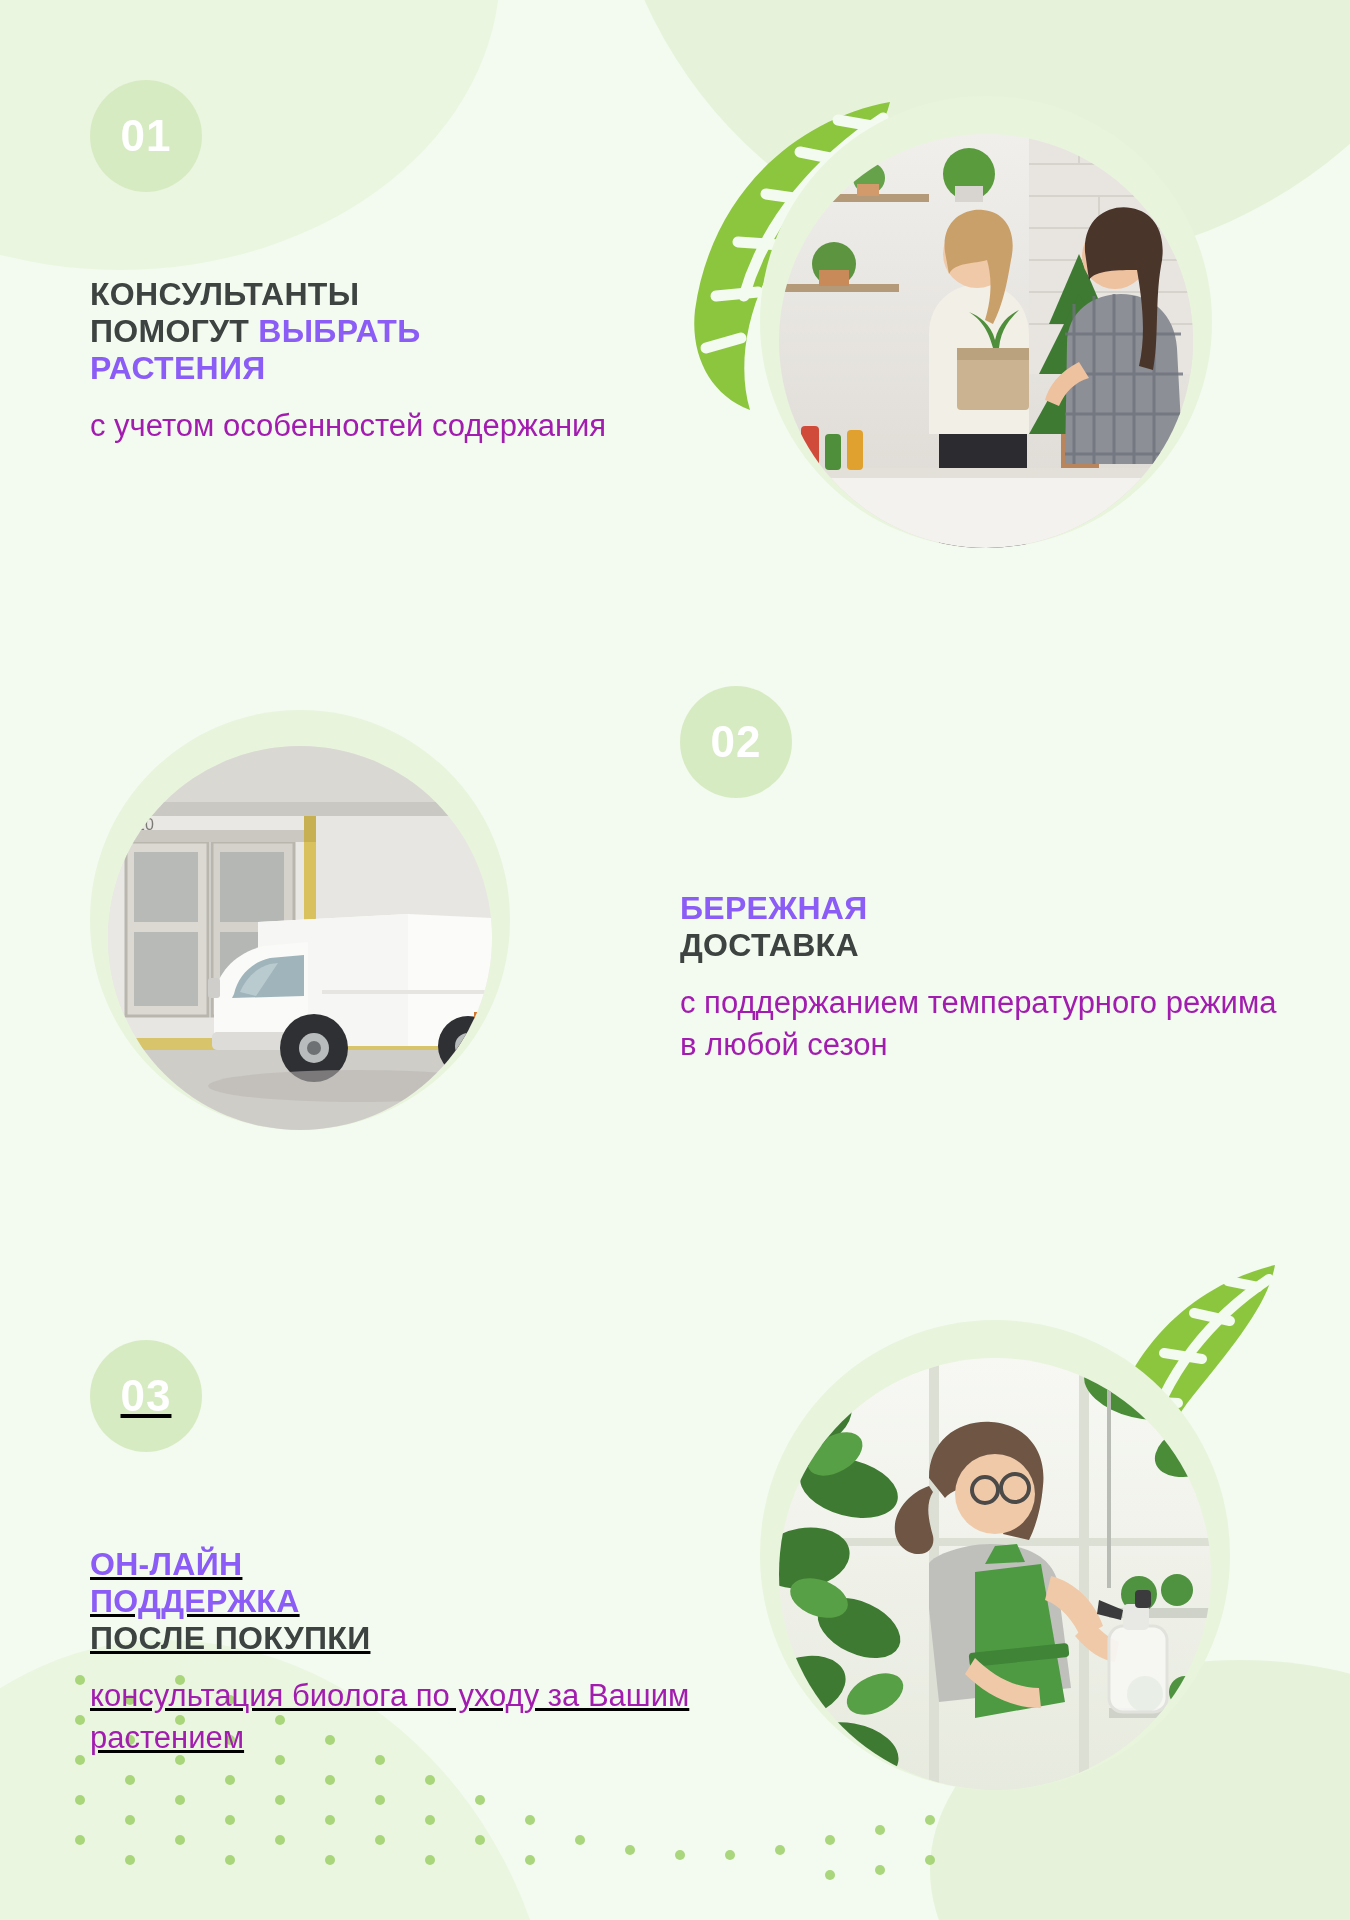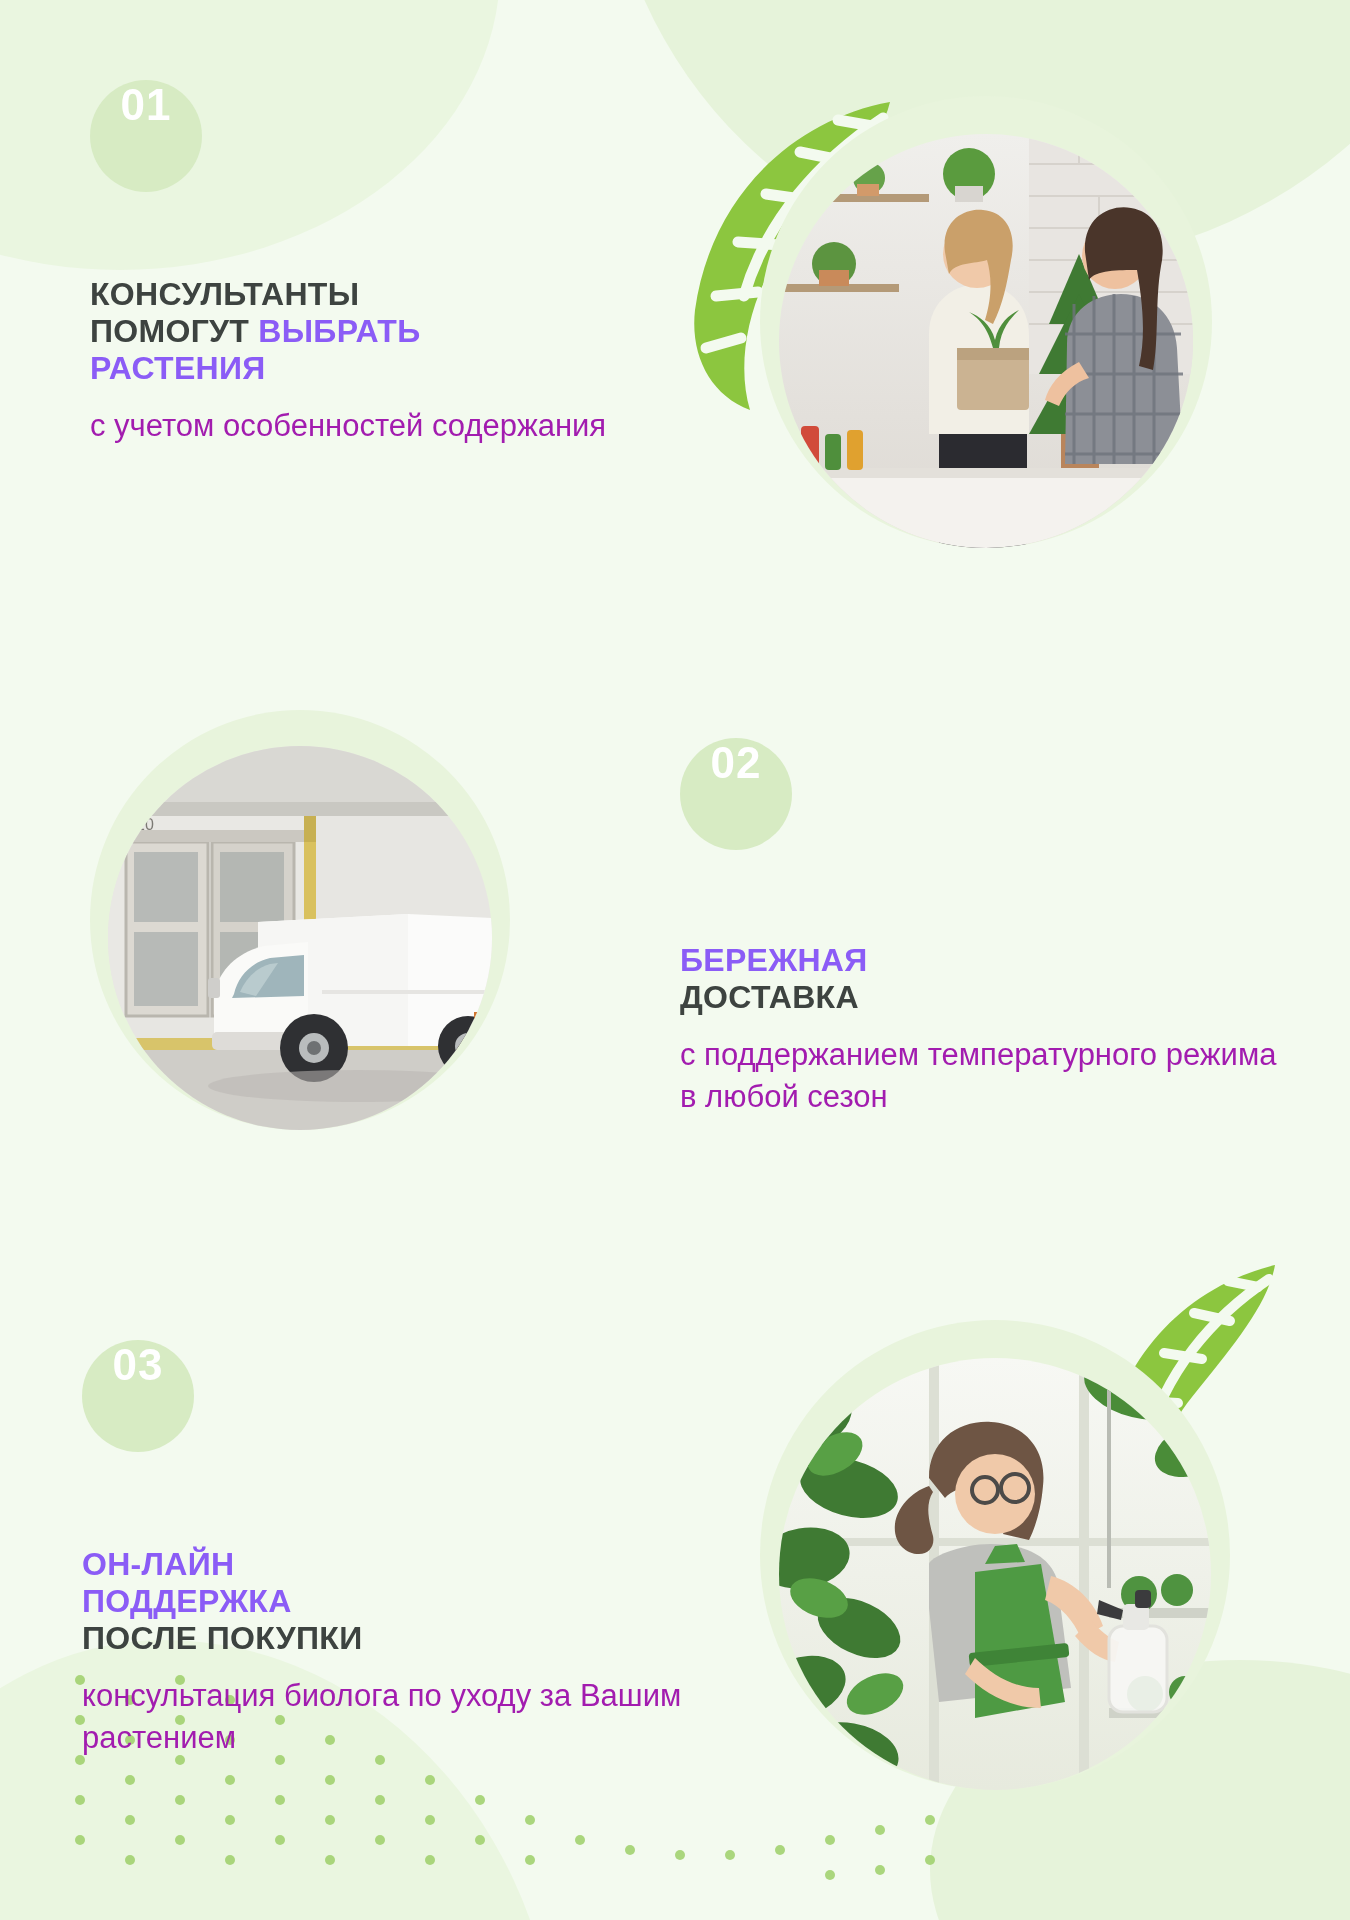--- a/index.html
+++ b/index.html
@@ -79,21 +79,21 @@
     position: absolute;
   }
 
   .badge {
     width: 112px;
     height: 112px;
     border-radius: 50%;
     background: #d7ebc3;
     color: #ffffff;
     display: flex;
-    align-items: flex-start;
+    align-items: center;
     justify-content: center;
     font-size: 44px;
     font-weight: 700;
     letter-spacing: 1px;
   }
 
   .headline {
     font-size: 32px;
     line-height: 1.16;
     font-weight: 800;
@@ -128,27 +128,27 @@
   }
   .photo .scene { position: absolute; inset: 0; }
 
   
   #block1 { top: 80px; left: 90px; width: 620px; }
   #photo1-wrap { top: 96px; left: 760px; }
   #photo1-wrap .photo-ring { width: 452px; height: 452px; }
   #photo1-wrap .photo { width: 414px; height: 414px; }
 
   
-  #block2 { top: 738px; left: 680px; width: 620px; }
+  #block2 { top: 686px; left: 680px; width: 620px; }
   #photo2-wrap { top: 710px; left: 90px; }
   #photo2-wrap .photo-ring { width: 420px; height: 420px; }
   #photo2-wrap .photo { width: 384px; height: 384px; }
 
   
-  #block3 { top: 1340px; left: 82px; width: 660px; }
+  #block3 { top: 1340px; left: 90px; width: 660px; text-decoration: underline; }
   #photo3-wrap { top: 1320px; left: 760px; }
   #photo3-wrap .photo-ring { width: 470px; height: 470px; }
   #photo3-wrap .photo { width: 432px; height: 432px; }
 </style>
 </head>
 <body>
 
 <div class="bg-layer">
   <div class="blob-top-left"></div>
   <div class="blob-top-right"></div>

